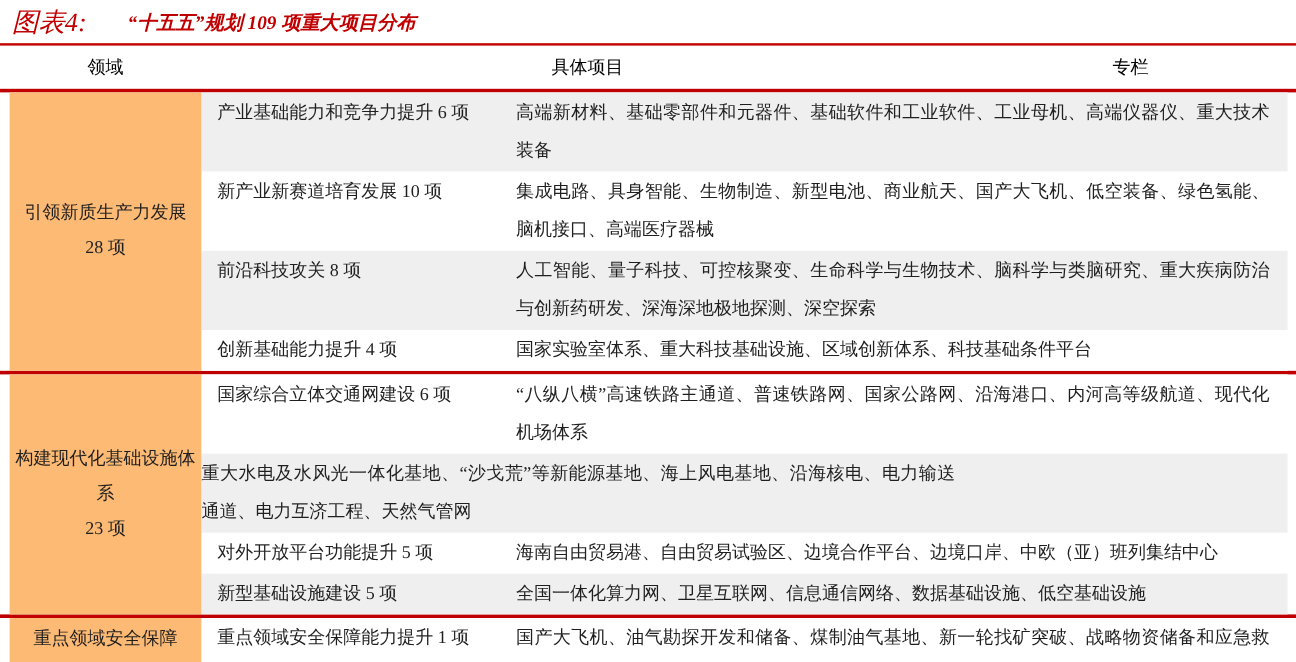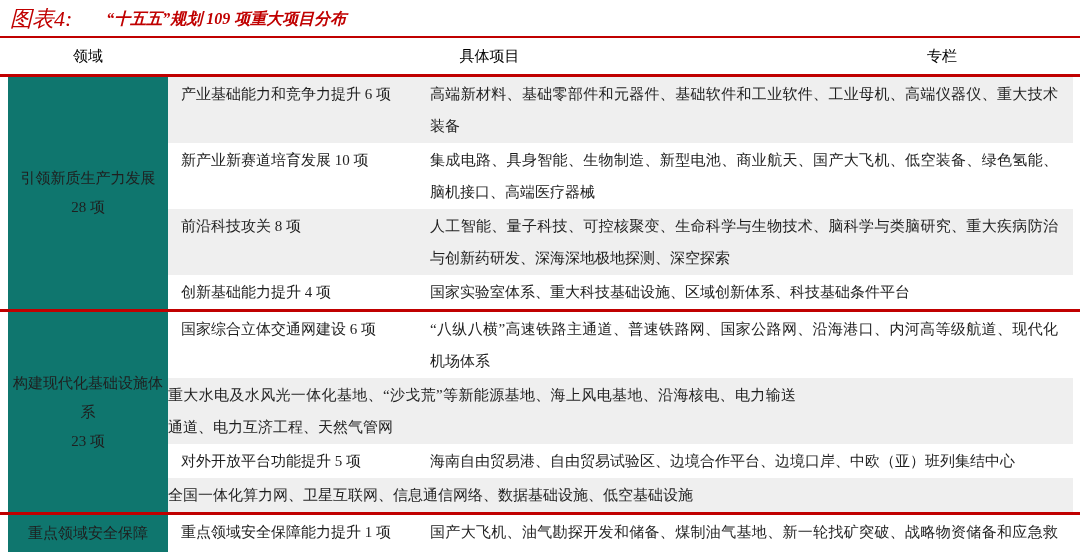--- a/index.html
+++ b/index.html
@@ -19,21 +19,21 @@
   .rule-thick{height:3px;}
   
   .hdr{display:flex;height:36px;align-items:center;padding-left:8px;width:1065px;}
   .hdr-cell{font-weight:normal;font-size:15px;text-align:center;color:#000;}
   .hdr-area{width:160px;}
   .hdr-column{width:262px;}
   .hdr-projects{width:643px;}
   
   .group{display:flex;margin-left:8px;width:1065px;}
   .area-cell{
-    width:160px;background:#0f766e;display:flex;flex-direction:column;
+    width:160px;background:#fdba74;display:flex;flex-direction:column;
     justify-content:center;align-items:center;text-align:center;
     font-size:15px;line-height:29px;padding:0 2px;box-sizing:border-box;
   }
   .rows{display:flex;flex-direction:column;width:905px;}
   .grow{display:flex;background:#ffffff;}
   .grow.shade{background:#efefef;}
   .cell{display:flex;align-items:flex-start;font-size:15px;line-height:32px;padding:1px 0;box-sizing:border-box;}
   .col-column{width:262px;padding-left:13px;padding-right:10px;}
   .col-projects{width:630px;text-align:justify;padding-right:2px;}
   .col-projects .inner{width:100%;}
@@ -107,20 +107,21 @@
             <span class="inner">重大水电及水风光一体化基地、“沙戈荒”等新能源基地、海上风电基地、沿海核电、电力输送通道、电力互济工程、天然气管网</span>
           </div>
       </div>
       <div class="grow">
         <div class="cell col-column">对外开放平台功能提升 5 项</div>
         <div class="cell col-projects">
             <span class="inner">海南自由贸易港、自由贸易试验区、边境合作平台、边境口岸、中欧（亚）班列集结中心</span>
           </div>
       </div>
       <div class="grow shade">
+        <div class="cell col-column">新型基础设施建设 5 项</div>
         <div class="cell col-projects">
             <span class="inner">全国一体化算力网、卫星互联网、信息通信网络、数据基础设施、低空基础设施</span>
           </div>
       </div>
     </div>
   </div>
   <div class="rule rule-thick"></div>
 
   <div class="group">
     <div class="area-cell">

